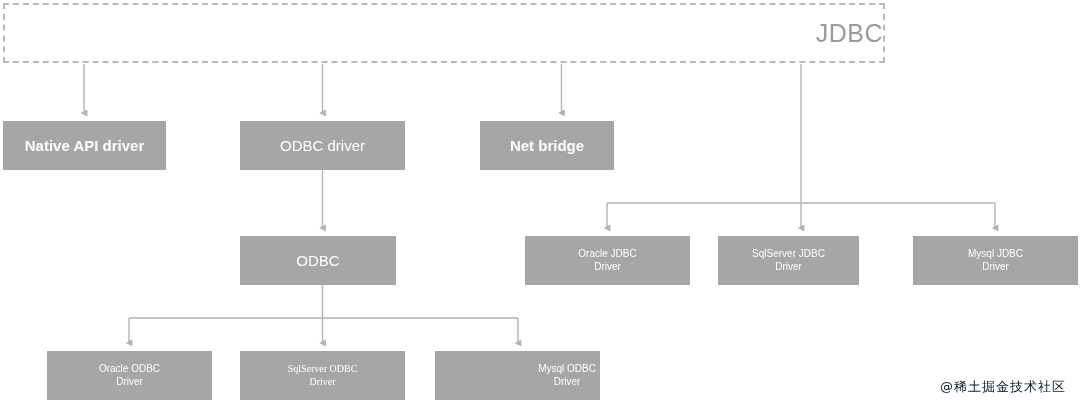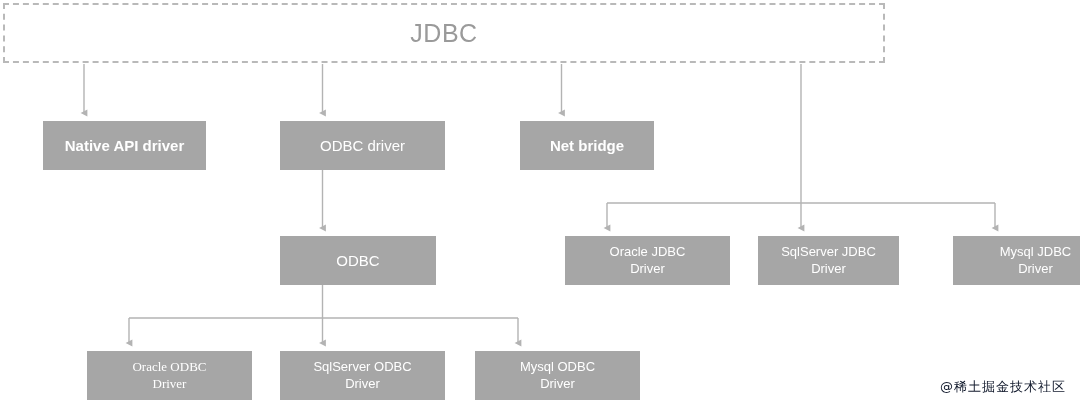--- a/index.html
+++ b/index.html
@@ -30,54 +30,53 @@
     position: absolute;
     left: 3px;
     top: 3px;
     width: 882px;
     height: 60px;
     border: 2px dashed #b9b9b9;
     box-sizing: border-box;
     background: transparent;
     display: flex;
     align-items: center;
-    justify-content: center;
+    justify-content: flex-end;
   }
   .jdbc-container-title {
     font-size: 25px;
     color: #9a9a9a;
     letter-spacing: 0.5px;
     font-weight: 400;
     line-height: 1;
   }
   .node {
     position: absolute;
     background: #a6a6a6;
     color: #ffffff;
     display: flex;
     align-items: center;
     justify-content: center;
     text-align: center;
     box-sizing: border-box;
     line-height: 1.28;
     padding: 8px 4px;
-    margin-left: 40px;
   }
   .node-label {
     display: block;
     white-space: pre-line;
   }
   .node--bold .node-label {
     font-weight: 700;
   }
   .node--single {
     font-size: 15px;
   }
   .node--double {
-    font-size: 13px;
+    font-size: 10px;
   }
   .watermark {
     position: absolute;
     right: 14px;
     bottom: 12px;
     font-size: 13px;
     color: #0f172a;
     font-family: "DejaVu Sans", sans-serif;
     letter-spacing: 1px;
     user-select: none;
@@ -142,28 +141,28 @@
   </div>
   <div class="node node--double" style="left:718px; top:236px; width:141px; height:49px;">
     <span class="node-label">SqlServer JDBC
 Driver</span>
   </div>
   <div class="node node--double" style="left:913px; top:236px; width:165px; height:49px;">
     <span class="node-label">Mysql JDBC
 Driver</span>
   </div>
 
-  <div class="node node--double" style="left:47px;  top:351px; width:165px; height:49px;font-family:Liberation Serif, serif;">
+  <div class="node node--double" style="left:47px;  top:351px; width:165px; height:49px;">
     <span class="node-label">Oracle ODBC
 Driver</span>
   </div>
-  <div class="node node--double" style="left:240px; top:351px; width:165px; height:49px;">
+  <div class="node node--double" style="left:240px; top:351px; width:165px; height:49px;font-family:Liberation Serif, serif;">
     <span class="node-label">SqlServer ODBC
 Driver</span>
   </div>
-  <div class="node node--double" style="left:435px; top:351px; width:165px; height:49px;">
+  <div class="node node--double" style="left:435px; top:351px; width:165px; height:49px;justify-content:flex-end;">
     <span class="node-label">Mysql ODBC
 Driver</span>
   </div>
 
   <div class="watermark">@稀土掘金技术社区</div>
 
 </div>
 
 </body></html>

